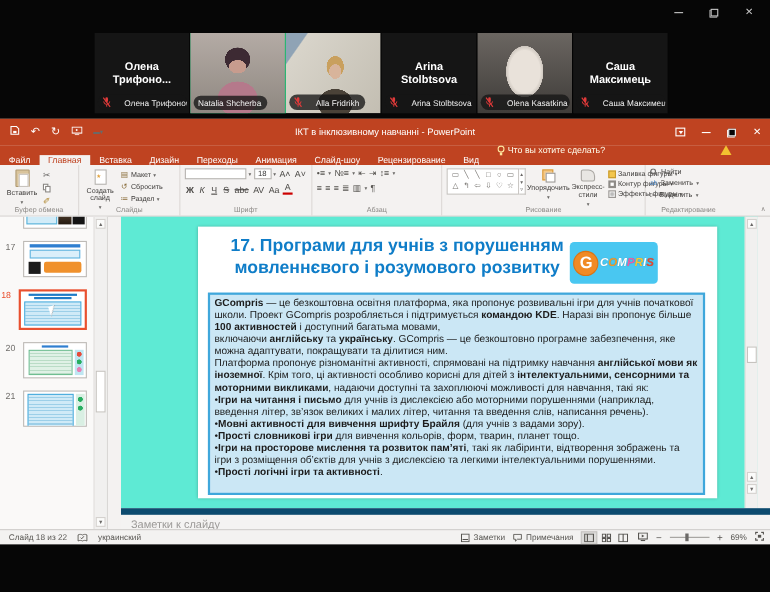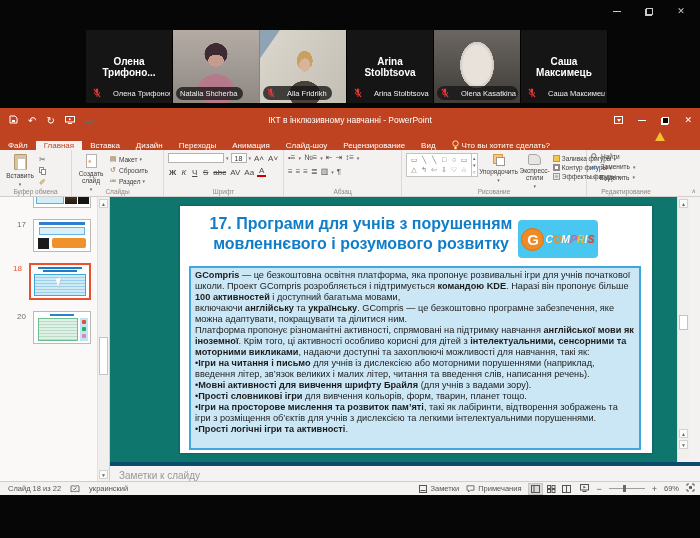--- a/index.html
+++ b/index.html
@@ -46,21 +46,21 @@
   .qat span{cursor:default;}
   .ptitle{position:absolute;left:100px;right:100px;top:0;height:24px;line-height:24px;text-align:center;
           font-size:8.5px;color:#ffffff;white-space:nowrap;overflow:hidden;}
   .tb-right{position:absolute;right:8px;top:0;height:24px;display:flex;gap:15px;align-items:center;font-size:9px;color:#fff;}
   .ico-rdo{display:inline-block;width:9px;height:8px;border:1px solid #fff;position:relative;}
   .ico-rdo::after{content:"";position:absolute;left:2px;top:2px;border-left:2px solid transparent;border-right:2px solid transparent;border-top:3px solid #fff;}
 
   .menubar{position:relative;height:18px;background:#bf4321;display:flex;align-items:stretch;color:#fff;font-size:8px;}
   .mtab{padding:0 8px;display:flex;align-items:center;cursor:default;white-space:nowrap;}
   .mtab.selected{background:#f4f2f1;color:#bf4321;}
-  .tellme{display:flex;align-items:flex-end;gap:3px;padding:0 8px;font-size:8px;color:#ffe;}
+  .tellme{display:flex;align-items:flex-start;gap:3px;padding:0 8px;font-size:8px;color:#ffe;}
   .mb-right{position:absolute;right:8px;top:0;height:18px;display:flex;align-items:center;gap:9px;flex-direction:column;}
   .warn-tri{width:0;height:0;border-left:5px solid transparent;border-right:5px solid transparent;border-bottom:9px solid #f2c230;}
   .share{display:flex;align-items:center;gap:3px;font-size:8px;color:#fff;}
 
   .ribbon{position:relative;height:47px;background:#f4f2f1;border-bottom:1px solid #d2cfcc;display:flex;font-size:7px;color:#3f3d3b;}
   .rgroup{position:relative;height:100%;border-right:1px solid #ddd9d6;padding:3px 4px 10px 4px;display:flex;gap:3px;align-items:flex-start;}
   .glabel{position:absolute;bottom:1px;left:0;right:0;text-align:center;font-size:6.5px;color:#8b8885;white-space:nowrap;}
   .bigbtn{display:flex;flex-direction:column;align-items:center;justify-content:flex-start;width:32px;font-size:6.5px;
           color:#3f3d3b;text-align:center;line-height:7px;gap:2px;padding-top:1px;}
   .minicol{display:flex;flex-direction:column;justify-content:flex-start;gap:3px;padding-top:2px;}
@@ -88,21 +88,21 @@
   .ico-arrange::after{content:"";position:absolute;right:0;bottom:0;width:7px;height:7px;background:#fff;border:1px solid #9b9895;}
   .ico-qstyle{width:13px;height:11px;background:#e8e6e3;border:1px solid #aaa7a3;border-radius:2px 6px 2px 2px;}
   .ico-sq{display:inline-block;width:7px;height:7px;border:1px solid #9b9895;background:#eceae7;}
   .ico-sq.fill{background:#f3c64d;border-color:#c79a2e;}
   .ico-sq.line{background:#fff;border:2px solid #8f8c88;}
   .ico-sq.eff{background:radial-gradient(circle,#bbb 30%,#eee 70%);}
   .editrow{display:flex;align-items:center;gap:3px;font-size:6.5px;color:#3f3d3b;white-space:nowrap;}
   .ribbon-collapse{position:absolute;right:4px;bottom:2px;font-size:6px;color:#8b8885;}
 
   
-  .thumbs{position:absolute;left:0;top:89px;width:110px;height:284px;background:#fafa f9;background:#faf9f8;border-right:1px solid #d2cfcc;overflow:hidden;}
+  .thumbs{position:absolute;left:0;top:89px;width:98px;height:284px;background:#fafa f9;background:#faf9f8;border-right:1px solid #d2cfcc;overflow:hidden;}
   .thumblist{position:absolute;left:0;top:0;right:12px;}
   .thumb{display:flex;justify-content:flex-end;align-items:flex-start;gap:7px;margin:11px 6px 11px 0;}
   .tnum{font-size:8px;color:#6f6d6a;margin-top:1px;}
   .tslide{position:relative;width:58px;height:33px;background:#fff;border:1px solid #bdbab6;overflow:hidden;flex:none;}
   .thumb.selected .tslide{border:2px solid #e8502f;width:62px;height:37px;}
   .thumb.selected .tnum{color:#e8502f;}
   .tslide .d1,.tslide .d2,.tslide .d3,.tslide .d4{position:absolute;}
   .k16 .d1{left:2px;top:3px;width:28px;height:25px;background:#d2ecf8;border:1px solid #5ab4da;}
   .k16 .d2{right:13px;top:3px;width:12px;height:25px;background:linear-gradient(180deg,#8a6a4e,#241a11);}
   .k16 .d3{right:1px;top:3px;width:11px;height:25px;background:#141414;}
@@ -126,39 +126,39 @@
       radial-gradient(circle 2px at 4px 18px,#e87fb4 2px,rgba(0,0,0,0) 2.5px),#bfe6f2;}
   .k21 .d1{left:3px;top:2px;right:11px;bottom:-4px;background:repeating-linear-gradient(180deg,#cfeaf7 0 2px,#9ccfe8 2px 3px);border:1px solid #3fa7db;}
   .k21 .d2{right:1px;top:2px;width:8px;bottom:-4px;background:
       radial-gradient(circle 2px at 4px 5px,#27ae60 2px,rgba(0,0,0,0) 2.5px),
       radial-gradient(circle 2px at 4px 13px,#27ae60 2px,rgba(0,0,0,0) 2.5px),#d9efe3;}
   .tscroll{position:absolute;right:0;top:0;bottom:0;width:12px;background:#f1f0ef;border-left:1px solid #e2e0dd;}
   .tscroll .arr{position:absolute;left:1px;width:9px;height:9px;background:#fbfbfa;border:1px solid #d4d1ce;color:#6b6967;
                 font-size:5px;line-height:8px;text-align:center;}
   .tscroll .thumbbar{position:absolute;left:1px;top:140px;width:9px;height:38px;background:#fff;border:1px solid #c6c3bf;}
 
-  .slidearea{position:absolute;left:110px;top:89px;right:11px;height:265px;background:#0f766e;}
+  .slidearea{position:absolute;left:110px;top:89px;right:11px;height:265px;background:#5eead4;}
   .canvas{position:absolute;left:70px;top:9px;width:472px;height:247px;background:#fff;box-shadow:0 0 3px rgba(0,0,0,.28);}
   .slide-title{position:absolute;left:16px;top:8px;width:330px;text-align:center;font-size:16px;line-height:20px;
                font-weight:bold;color:#0f7dc8;}
   .logo{position:absolute;left:338px;top:14px;width:80px;height:38px;background:#49c7f1;border-radius:4px;
         display:flex;align-items:center;justify-content:center;gap:1px;padding:0 3px;}
   .gball{width:23px;height:23px;background:#f08a24;border-radius:50%;color:#fff;font-weight:bold;font-size:15px;
          display:flex;align-items:center;justify-content:center;flex:none;border:1px solid #d97414;}
   .logoletters{display:flex;font-weight:bold;font-style:italic;font-size:10.5px;letter-spacing:0;line-height:10px;}
   .logoletters span{text-shadow:0 0 1px rgba(0,0,0,.25);}
   .bodybox{position:absolute;left:9px;top:60px;width:452px;height:184px;background:#cbe7f5;border:2px solid #3fa7db;
            padding:2px 4px;font-size:9.2px;line-height:11px;color:#1c1c1c;overflow:hidden;}
   .bodybox p{margin:0;}
   .vscroll{position:absolute;right:0;top:0;width:12px;height:265px;background:#f1f0ef;border-left:1px solid #e2e0dd;}
   .vscroll .arr{position:absolute;left:1px;width:9px;height:9px;background:#fbfbfa;border:1px solid #d4d1ce;color:#6b6967;
                 font-size:5px;line-height:8px;text-align:center;}
   .vscroll .vthumb{position:absolute;left:1px;top:118px;width:9px;height:15px;background:#fff;border:1px solid #c6c3bf;}
 
-  .notes{position:absolute;left:110px;top:354px;right:0;height:19px;background:#f4f3f2;border-top:4px solid #0c4a6e;
+  .notes{position:absolute;left:110px;top:354px;right:0;height:19px;background:#f4f3f2;border-top:6px solid #0c4a6e;
          font-size:10px;color:#9a9896;padding:4px 0 0 9px;}
   .status{position:absolute;left:0;top:373px;right:0;height:14px;background:#f3f2f1;border-top:1px solid #d0cecb;
           font-size:7.5px;color:#565450;}
   .st-left{position:absolute;left:8px;top:0;height:13px;display:flex;align-items:center;gap:9px;}
   .st-right{position:absolute;right:5px;top:0;height:13px;display:flex;align-items:center;gap:7px;}
   .st-item{display:flex;align-items:center;gap:3px;cursor:default;}
   .viewbox{display:flex;align-items:center;gap:2px;}
   .viewbox .vb{padding:1px 2px;display:flex;align-items:center;}
   .viewbox .vb.sel{background:#dcdbd9;border:1px solid #c5c3c0;}
   .ztrack{position:relative;width:36px;height:1px;background:#a09e9b;}
@@ -502,20 +502,29 @@
           </div>
           <div class="thumb">
             <span class="tnum">20</span>
             <div class="tslide k20">
               <div class="d1"></div>
               <div class="d2"></div>
               <div class="d3"></div>
               <div class="d4"></div>
             </div>
           </div>
+          <div class="thumb">
+            <span class="tnum">21</span>
+            <div class="tslide k21">
+              <div class="d1"></div>
+              <div class="d2"></div>
+              <div class="d3"></div>
+              <div class="d4"></div>
+            </div>
+          </div>
         </div>
       <div class="tscroll">
         <span class="arr" style="top:2px;">▲</span>
         <span class="thumbbar"></span>
         <span class="arr" style="bottom:2px;">▼</span>
       </div>
     </div>
 
     <div class="slidearea">
       <div class="canvas">

